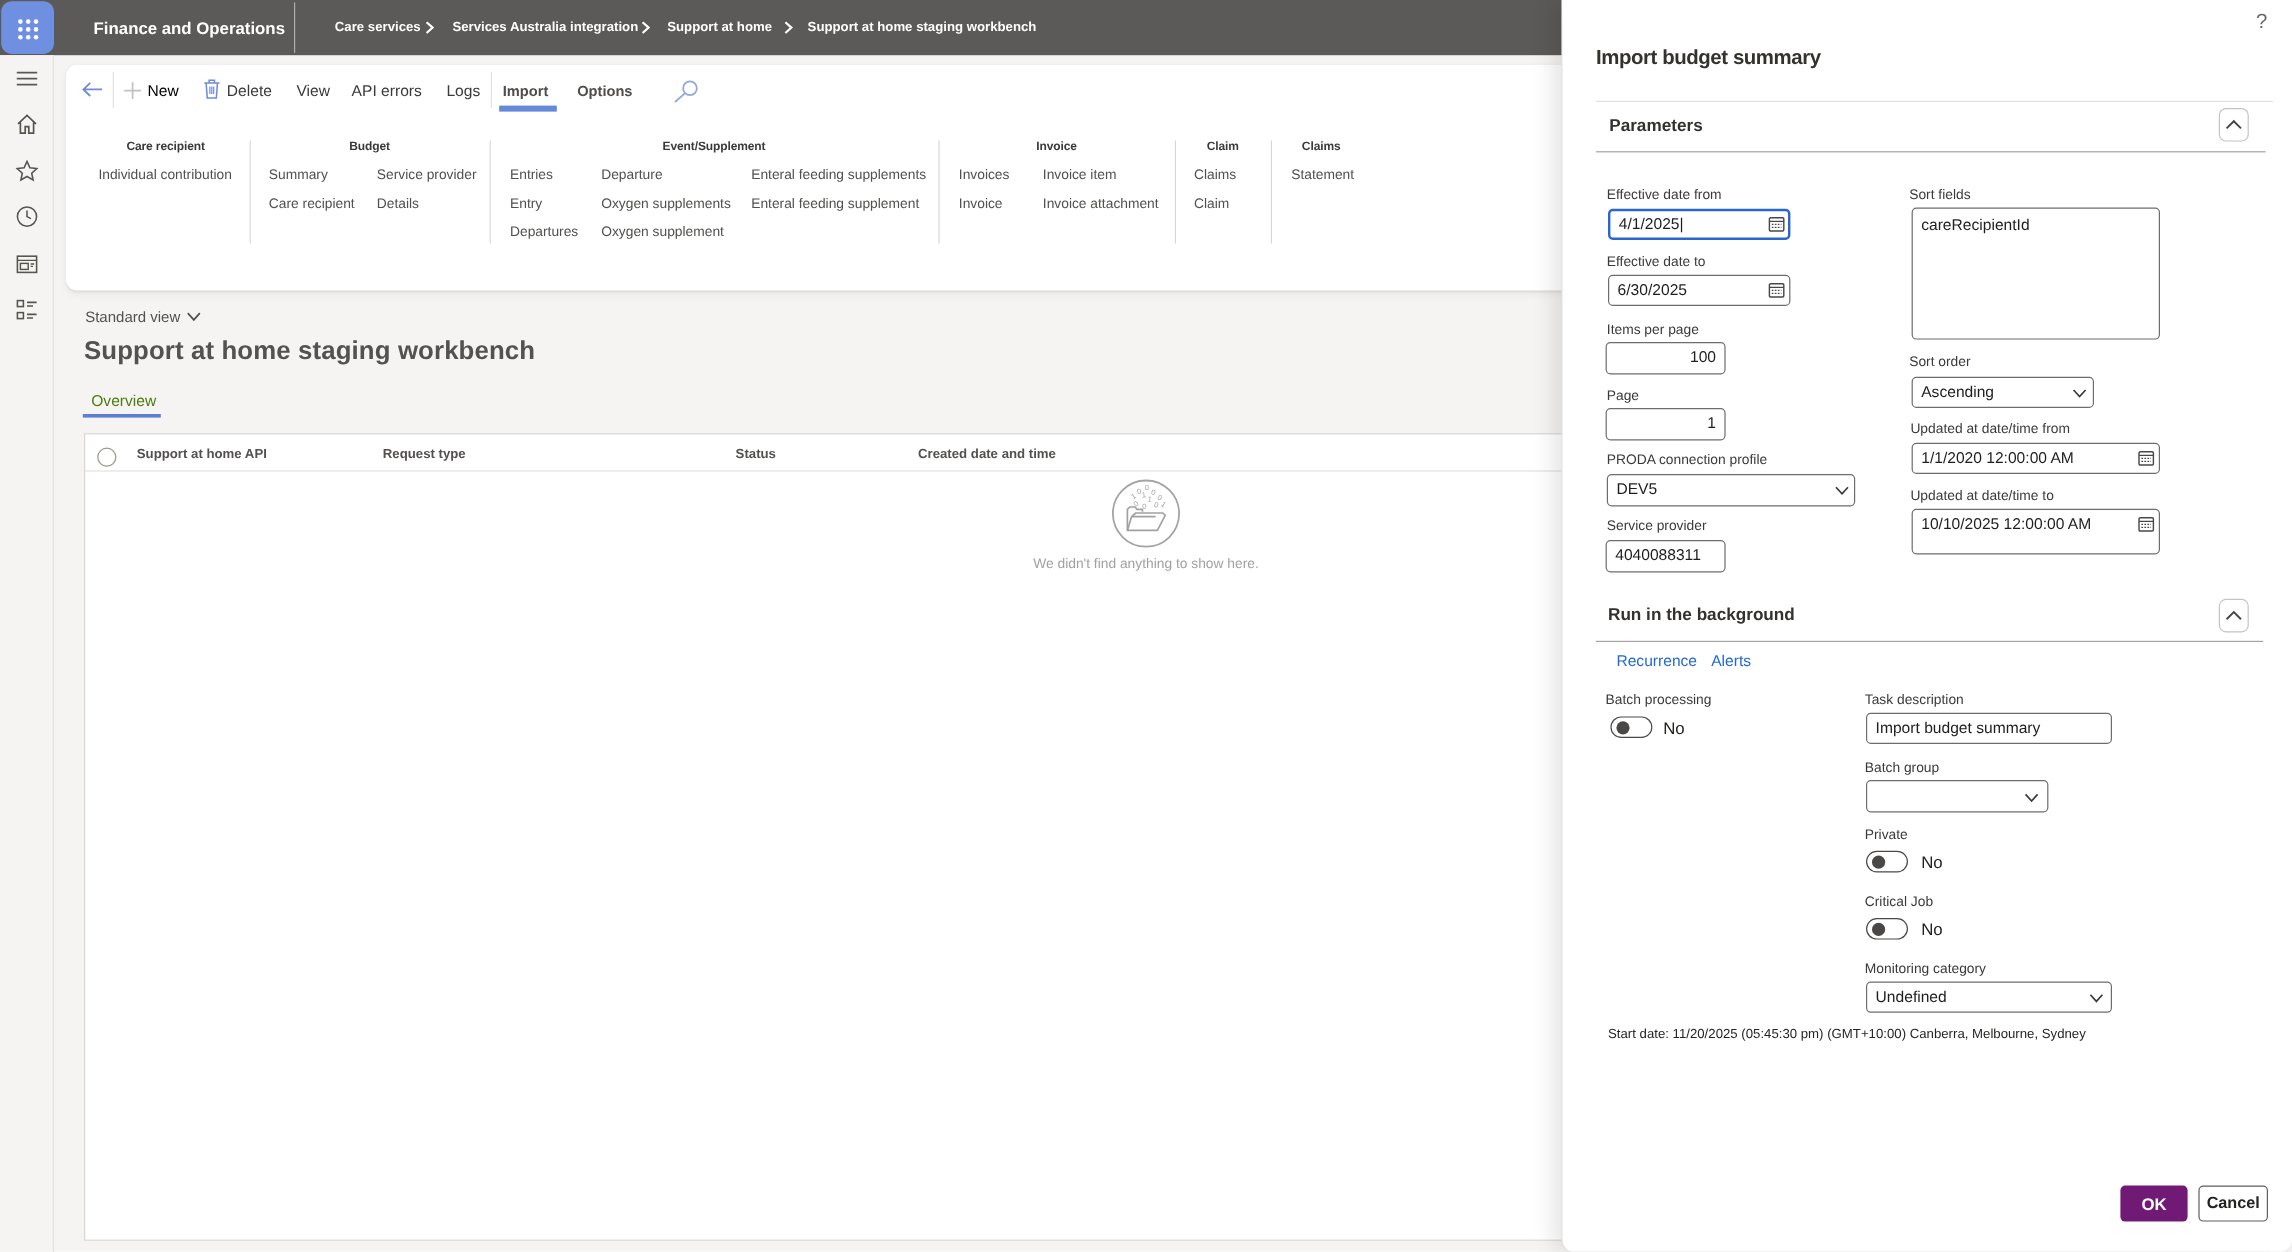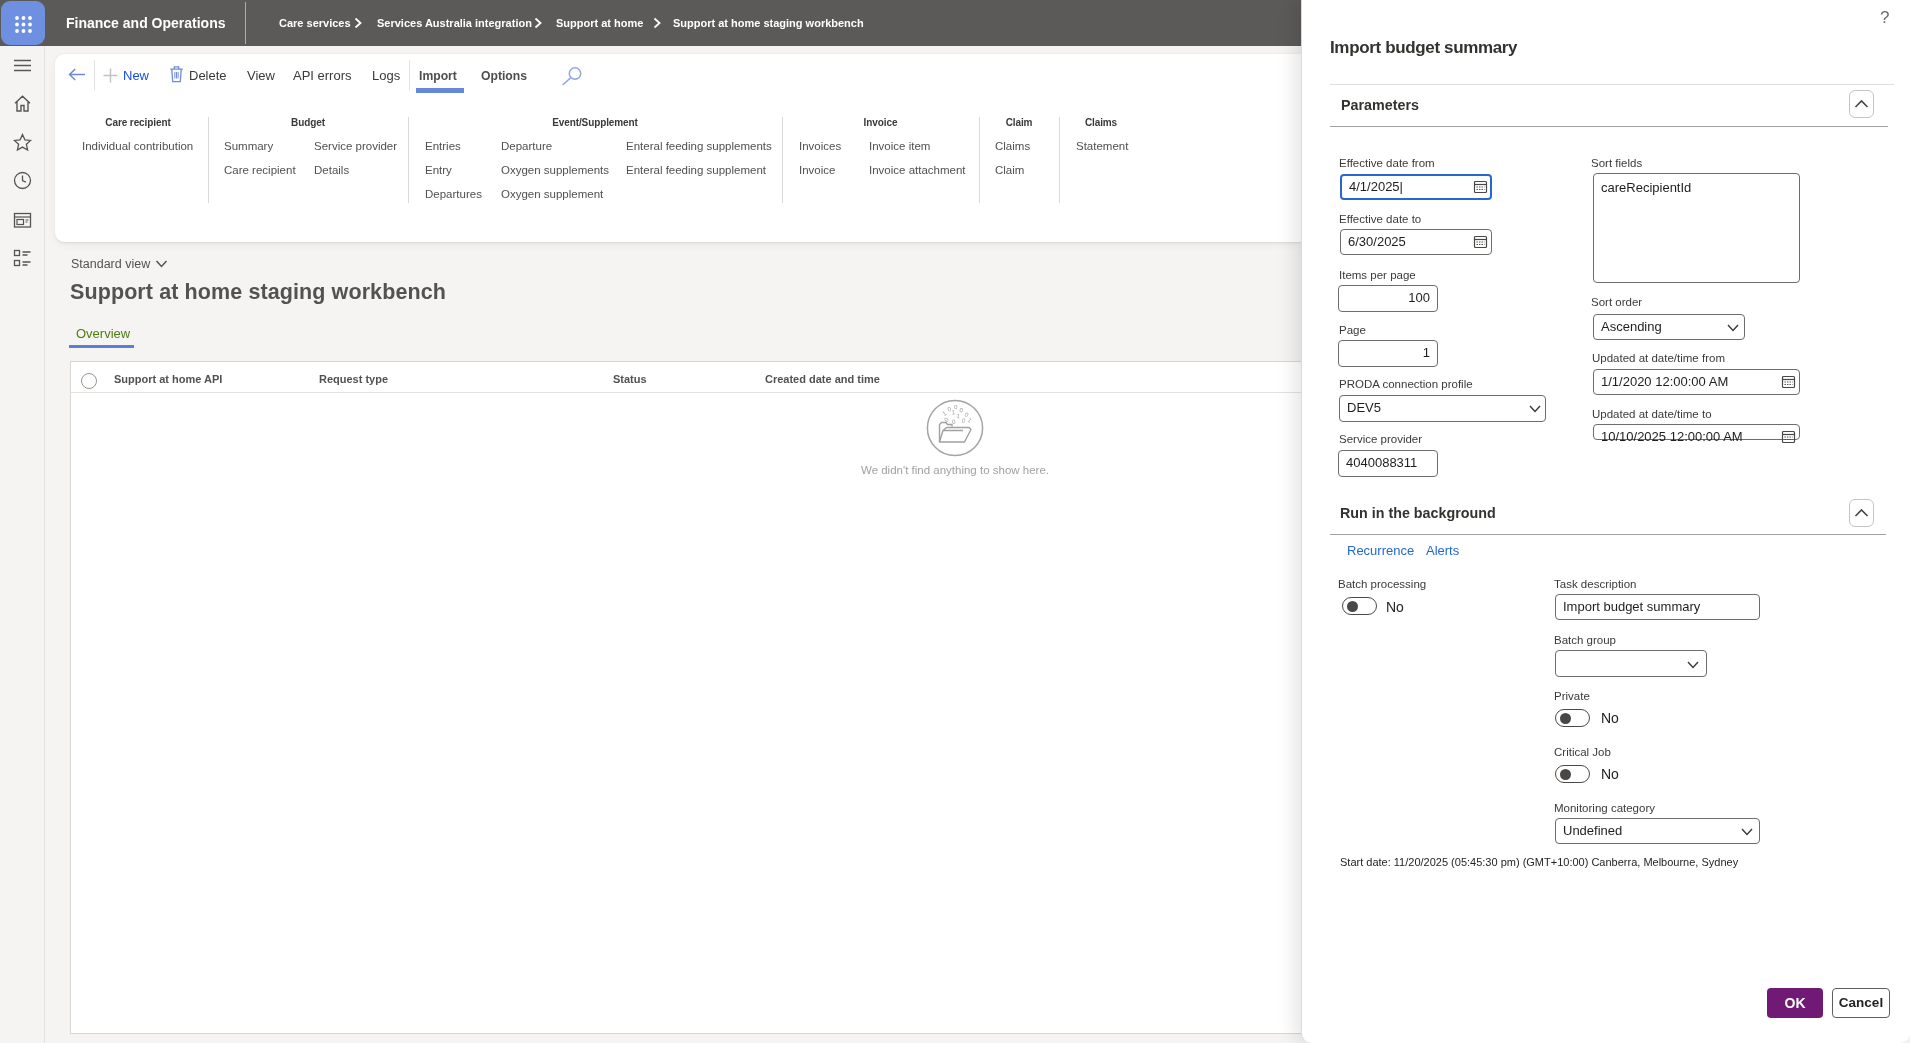--- a/index.html
+++ b/index.html
@@ -1,21 +1,21 @@
 <!DOCTYPE html>
 <html><head>
 <meta charset="utf-8">
 <style>
 * { margin:0; padding:0; box-sizing:border-box; }
 html,body { width:1910px; height:1043px; overflow:hidden; font-family:"Liberation Sans", sans-serif; background:#f5f4f3; }
 .abs { position:absolute; }
 
 #topbar { position:absolute; left:0; top:0; width:1910px; height:46px; background:#5c5a58; }
 #appbtn { position:absolute; left:1px; top:1px; width:44px; height:44px; background:#6f90e0; border-radius:9px; }
-#fno { position:absolute; left:66px; top:0; height:39px; line-height:46px; color:#fff; font-size:14px; font-weight:700; }
+#fno { position:absolute; left:78px; top:0; height:39px; line-height:46px; color:#fff; font-size:14px; font-weight:700; }
 .tbdiv { position:absolute; left:245px; top:2px; width:1px; height:42px; background:rgba(255,255,255,0.5); }
 .crumb { position:absolute; top:0; height:46px; line-height:47px; color:#fff; font-size:11px; font-weight:700; }
 .crumbsep { position:absolute; top:17px; }
 
 #sidebar { position:absolute; left:0; top:46px; width:45px; height:997px; background:#f5f4f3; border-right:1px solid #e3e1df; }
 .navic { position:absolute; left:13px; width:19px; height:19px; }
 
 #apcard { position:absolute; left:55px; top:54px; width:1849px; height:188px; background:#fff; border-radius:9px; box-shadow:0 0.6px 1.8px rgba(0,0,0,0.08), 0 3px 7px rgba(0,0,0,0.05); }
 .apbtn { position:absolute; top:12px; height:20px; line-height:20px; font-size:13px; color:#3b3a39; }
 .apsep { position:absolute; top:6px; width:1px; height:30px; background:#e4e2e0; }
@@ -115,21 +115,21 @@
 </div>
 
 <div id="apcard">
   <svg class="abs" style="left:13px; top:14px;" width="18" height="13" viewBox="0 0 18 13">
       <path d="M17 6.5 H1.5 M7.2 1 L1.5 6.5 L7.2 12" fill="none" stroke="#7289d4" stroke-width="1.5"></path>
     </svg>
   <div class="apsep" style="left:38.5px;"></div>
   <svg class="abs" style="left:47px; top:13px;" width="17" height="17" viewBox="0 0 17 17">
       <path d="M8.5 1.5v14M1.5 8.5h14" stroke="#c3c1bf" stroke-width="1.4"></path>
     </svg>
-  <span class="apbtn" style="left:68px; color:#1d4ed8;">New</span>
+  <span class="apbtn" style="left:68px; color:#000000;">New</span>
   <svg class="abs" style="left:114px; top:11px;" width="15" height="18" viewBox="0 0 15 18">
       <g fill="none" stroke="#708cda" stroke-width="1.3">
         <path d="M1.2 4.2h12.6M5.3 4V1.9h4.4V4M2.8 4.4l.9 12.2h7.6l.9-12.2"></path>
         <path d="M5.9 7v6.4M7.5 7v6.4M9.1 7v6.4" stroke-width="1"></path>
       </g>
     </svg>
   <span class="apbtn" style="left:134px;">Delete</span>
   <span class="apbtn" style="left:192px;">View</span>
   <span class="apbtn" style="left:238px;">API errors</span>
   <span class="apbtn" style="left:317px;">Logs</span>
@@ -283,21 +283,21 @@
       <g fill="none" stroke="#4a4846" stroke-width="1.2">
         <rect x="1.5" y="2.5" width="12" height="11" rx="1"></rect>
         <path d="M1.5 5.5h12"></path>
         <g stroke-width="1">
           <path d="M3.5 8h8M3.5 10.5h8" stroke-dasharray="1.4 1.1"></path>
         </g>
       </g>
     </svg>
 
   <div class="pl" style="left:290px; top:408px;">Updated at date/time to</div>
-  <div class="pinput" style="left:291px; top:424px; width:207px; height:16px;">10/10/2025 12:00:00 AM</div>
+  <div class="pinput" style="left:291px; top:424px; width:207px; height:38px;">10/10/2025 12:00:00 AM</div>
   <svg class="chev" style="left:479px; top:429px;" width="15" height="15" viewBox="0 0 15 15">
       <g fill="none" stroke="#4a4846" stroke-width="1.2">
         <rect x="1.5" y="2.5" width="12" height="11" rx="1"></rect>
         <path d="M1.5 5.5h12"></path>
         <g stroke-width="1">
           <path d="M3.5 8h8M3.5 10.5h8" stroke-dasharray="1.4 1.1"></path>
         </g>
       </g>
     </svg>
 

